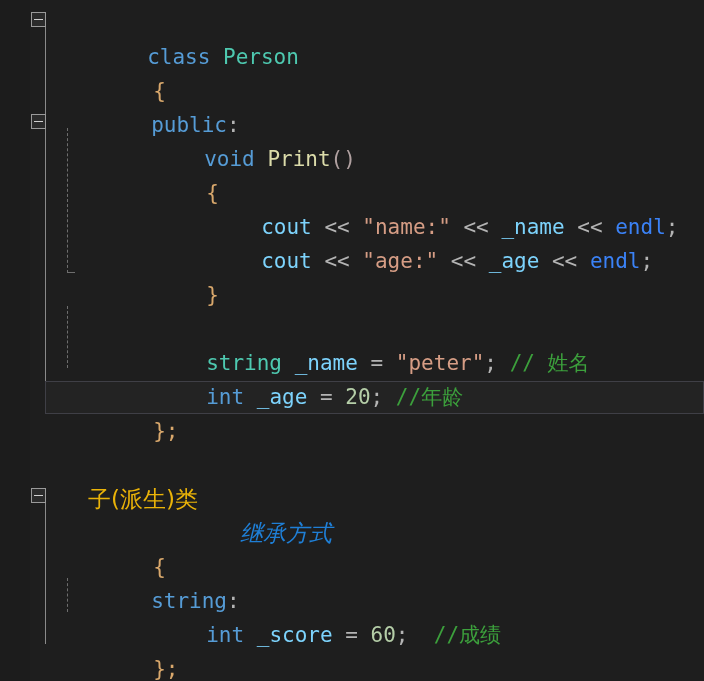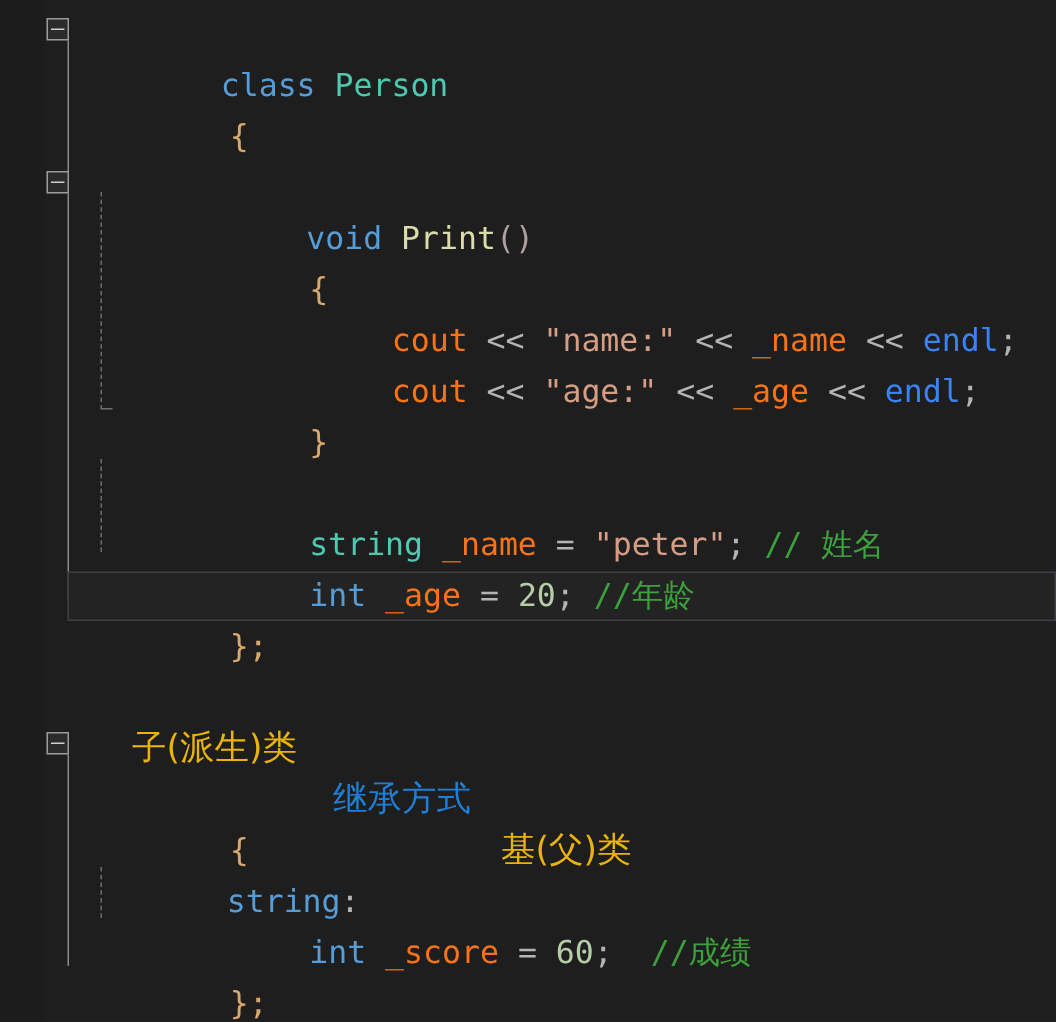--- a/index.html
+++ b/index.html
@@ -72,21 +72,21 @@
     font-size:23px;line-height:34px;white-space:pre;
   }
 
   
   .kw      {color:#569cd6;}  
   .type    {color:#4ec9b0;}  
   .fn      {color:#dcdcaa;}  
   .str     {color:#d69d85;}  
   .num     {color:#b5cea8;}  
   .cmt     {color:#3ca03c;}  
-  .id      {color:#f97316;}  
+  .id      {color:#7dd3fc;}  
   .endl    {color:#3b82f6;}
   .op      {color:#b4b4b4;}  
   .brace   {color:#d9a86c;}  
   .paren   {color:#b0a0a0;}
   .red     {color:#eab308;}
   .blue    {color:#1f7fd6;}
 </style>
 </head>
 <body>
 
@@ -114,20 +114,25 @@
         <span class="kw">class</span><span class="op"> </span><span class="type">Person</span>
       </span>
     </div>
 
     <div class="line" style="top:40px;">
       <span class="txt" style="left:52px;">
         <span class="brace">{</span>
       </span>
     </div>
 
+    <div class="line" style="top:74px;">
+      <span class="txt" style="left:50px;">
+        <span class="kw">public</span><span class="op">:</span>
+      </span>
+    </div>
 
     <div class="line" style="top:108px;">
       <span class="txt" style="left:103px;">
         <span class="kw">void</span><span class="op"> </span><span class="fn">Print</span><span class="paren">()</span>
       </span>
     </div>
 
     <div class="line" style="top:142px;">
       <span class="txt" style="left:105px;">
         <span class="brace">{</span>
@@ -166,22 +171,21 @@
     </div>
 
     <div class="line" style="top:380px;">
       <span class="txt" style="left:52px;">
         <span class="brace">};</span>
       </span>
     </div>
 
     <div class="line" style="top:448px;height:40px;">
       <span class="annot red" style="left:88px;position:absolute;">子(派生)类</span>
-      <span class="annot blue" style="left:222px;position:absolute;">继承方式</span>
-      <span class="annot red" style="left:334px;position:absolute;">基(父)类</span>
+      <span class="annot blue" style="left:240px;position:absolute;font-style:italic;">继承方式</span>
     </div>
 
 
     <div class="line" style="top:516px;">
       <span class="txt" style="left:52px;">
         <span class="brace">{</span>
       </span>
     </div>
 
     <div class="line" style="top:550px;">

